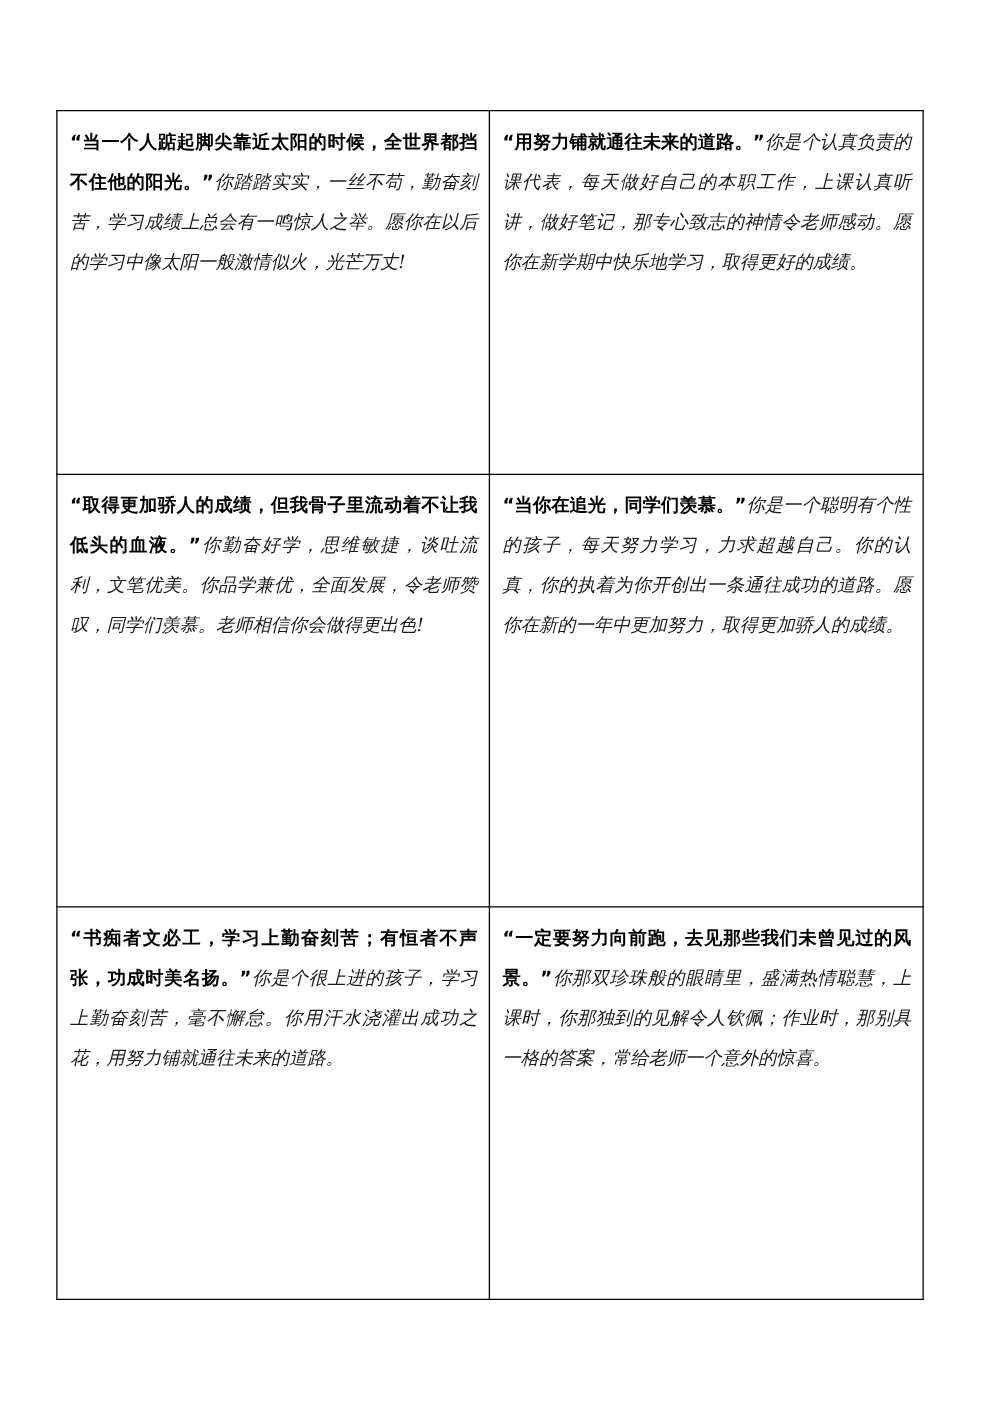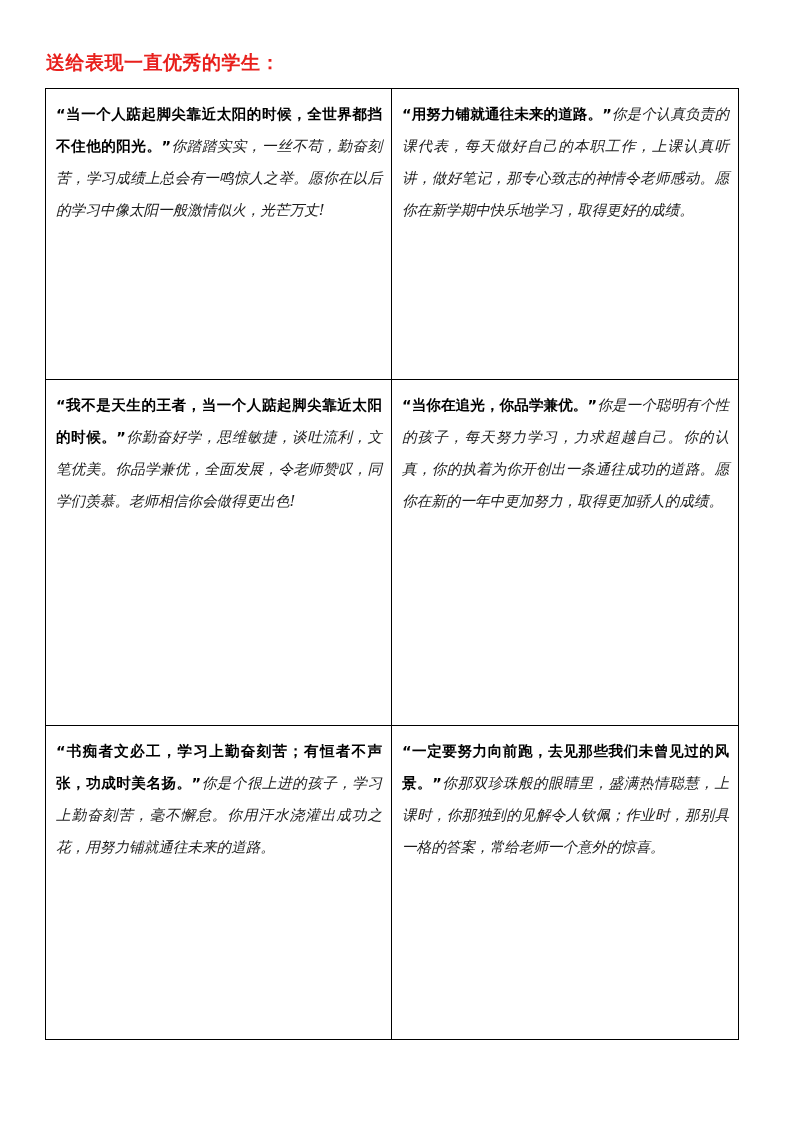--- a/index.html
+++ b/index.html
@@ -70,38 +70,37 @@
     font-family: "DejaVu Serif", "Liberation Serif", serif;
     font-weight: normal;
     font-style: italic;
   }
 </style>
 </head>
 <body>
 
 <div class="page">
 
-  <div class="doc-title">送给表现一直优秀的学生：</div>
 
   <table class="grid-table">
     <tbody>
       <tr class="r1">
         <td class="col-left">
           <div class="cell-text"><span class="quote">“当一个人踮起脚尖靠近太阳的时候，全世界都挡不住他的阳光。”</span><span class="body-run">你踏踏实实，一丝不苟，勤奋刻苦，学习成绩上总会有一鸣惊人之举。愿你在以后的学习中像太阳一般激情似火，光芒万丈!</span></div>
         </td>
         <td class="col-right">
           <div class="cell-text"><span class="quote">“用努力铺就通往未来的道路。”</span><span class="body-run">你是个认真负责的课代表，每天做好自己的本职工作，上课认真听讲，做好笔记，那专心致志的神情令老师感动。愿你在新学期中快乐地学习，取得更好的成绩。</span></div>
         </td>
       </tr>
       <tr class="r2">
         <td class="col-left">
-          <div class="cell-text"><span class="quote">“我不是天生的王者，当一个人踮起脚尖靠近太阳的时候。”</span><span class="body-run">你勤奋好学，思维敏捷，谈吐流利，文笔优美。你品学兼优，全面发展，令老师赞叹，同学们羡慕。老师相信你会做得更出色!</span></div>
+          <div class="cell-text"><span class="quote">“取得更加骄人的成绩，但我骨子里流动着不让我低头的血液。”</span><span class="body-run">你勤奋好学，思维敏捷，谈吐流利，文笔优美。你品学兼优，全面发展，令老师赞叹，同学们羡慕。老师相信你会做得更出色!</span></div>
         </td>
         <td class="col-right">
-          <div class="cell-text"><span class="quote">“当你在追光，你品学兼优。”</span><span class="body-run">你是一个聪明有个性的孩子，每天努力学习，力求超越自己。你的认真，你的执着为你开创出一条通往成功的道路。愿你在新的一年中更加努力，取得更加骄人的成绩。</span></div>
+          <div class="cell-text"><span class="quote">“当你在追光，同学们羡慕。”</span><span class="body-run">你是一个聪明有个性的孩子，每天努力学习，力求超越自己。你的认真，你的执着为你开创出一条通往成功的道路。愿你在新的一年中更加努力，取得更加骄人的成绩。</span></div>
         </td>
       </tr>
       <tr class="r3">
         <td class="col-left">
           <div class="cell-text"><span class="quote">“书痴者文必工，学习上勤奋刻苦；有恒者不声张，功成时美名扬。”</span><span class="body-run">你是个很上进的孩子，学习上勤奋刻苦，毫不懈怠。你用汗水浇灌出成功之花，用努力铺就通往未来的道路。</span></div>
         </td>
         <td class="col-right">
           <div class="cell-text"><span class="quote">“一定要努力向前跑，去见那些我们未曾见过的风景。”</span><span class="body-run">你那双珍珠般的眼睛里，盛满热情聪慧，上课时，你那独到的见解令人钦佩；作业时，那别具一格的答案，常给老师一个意外的惊喜。</span></div>
         </td>
       </tr>

